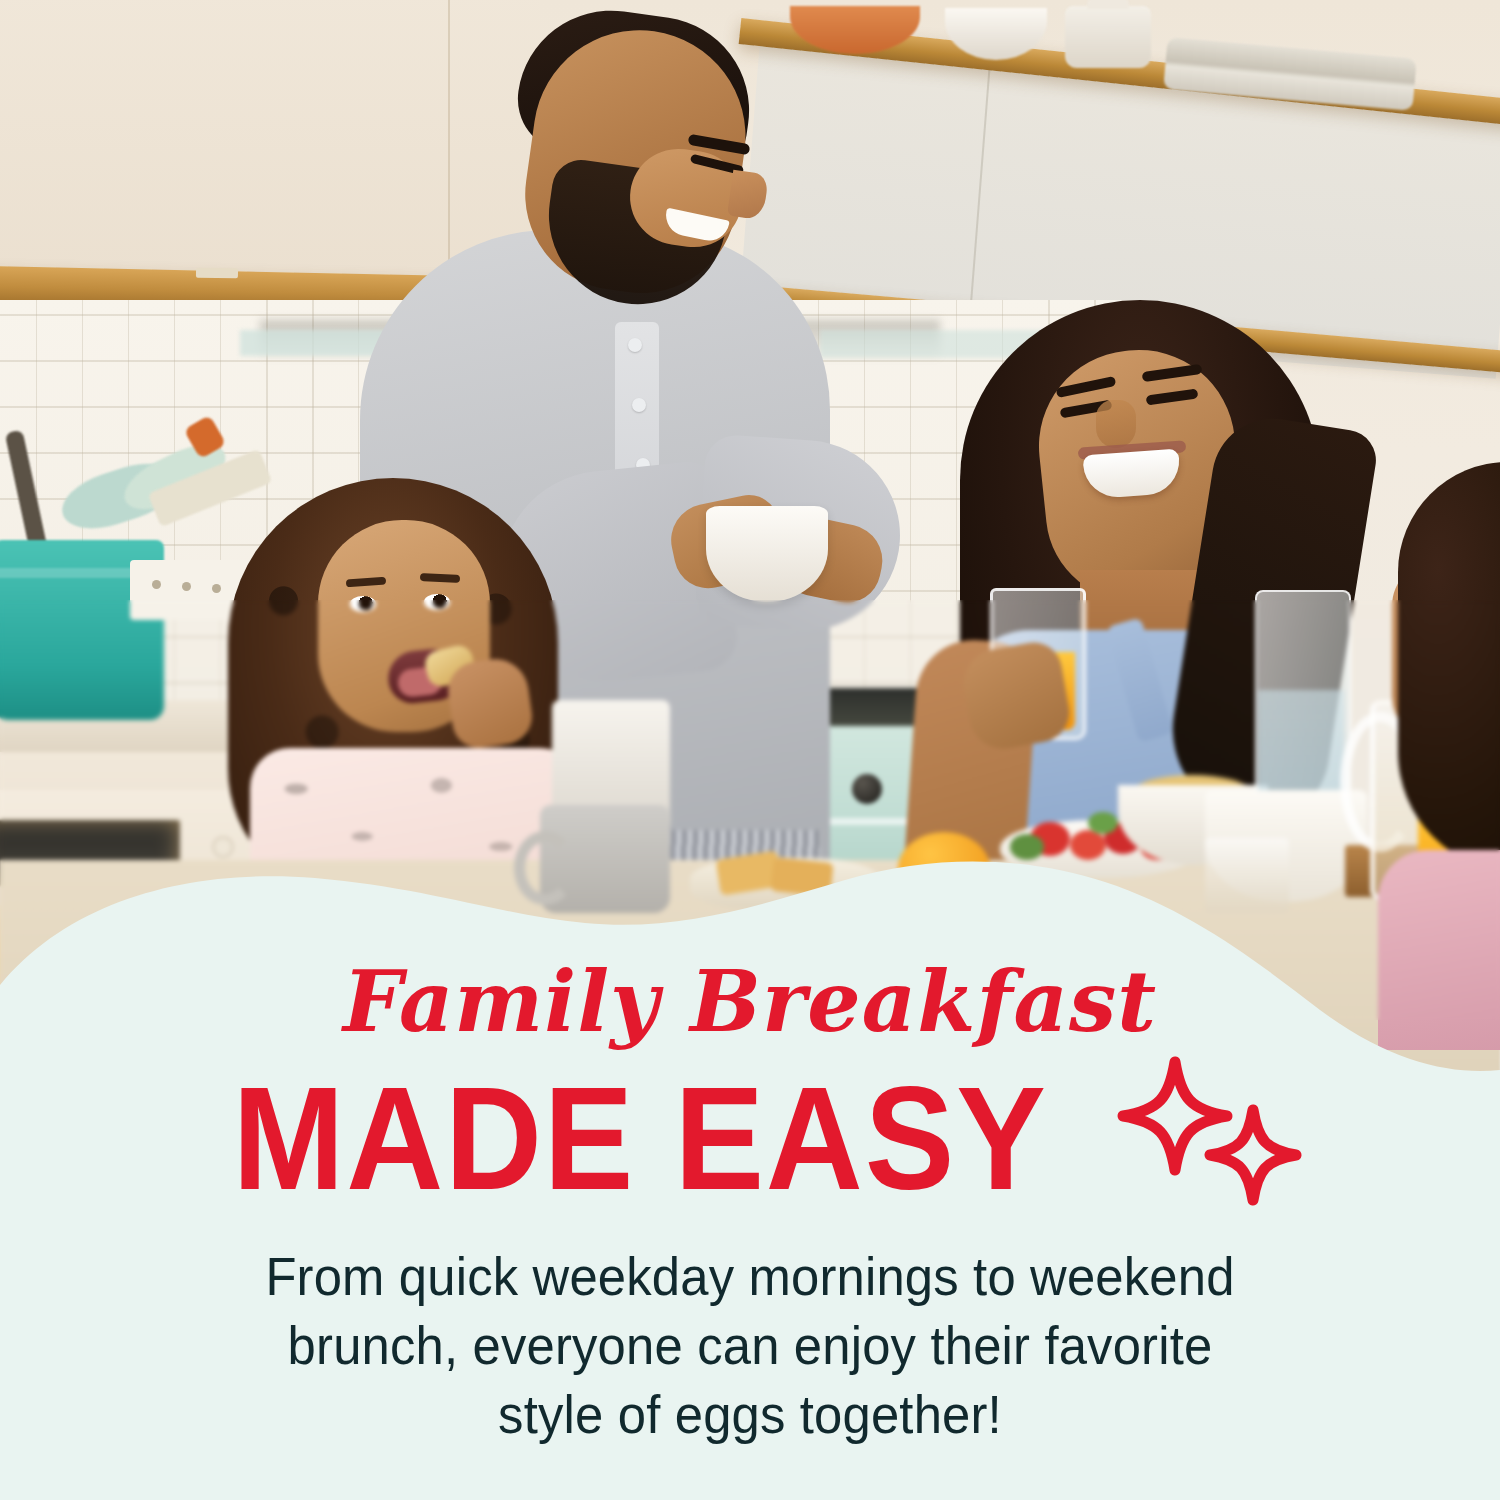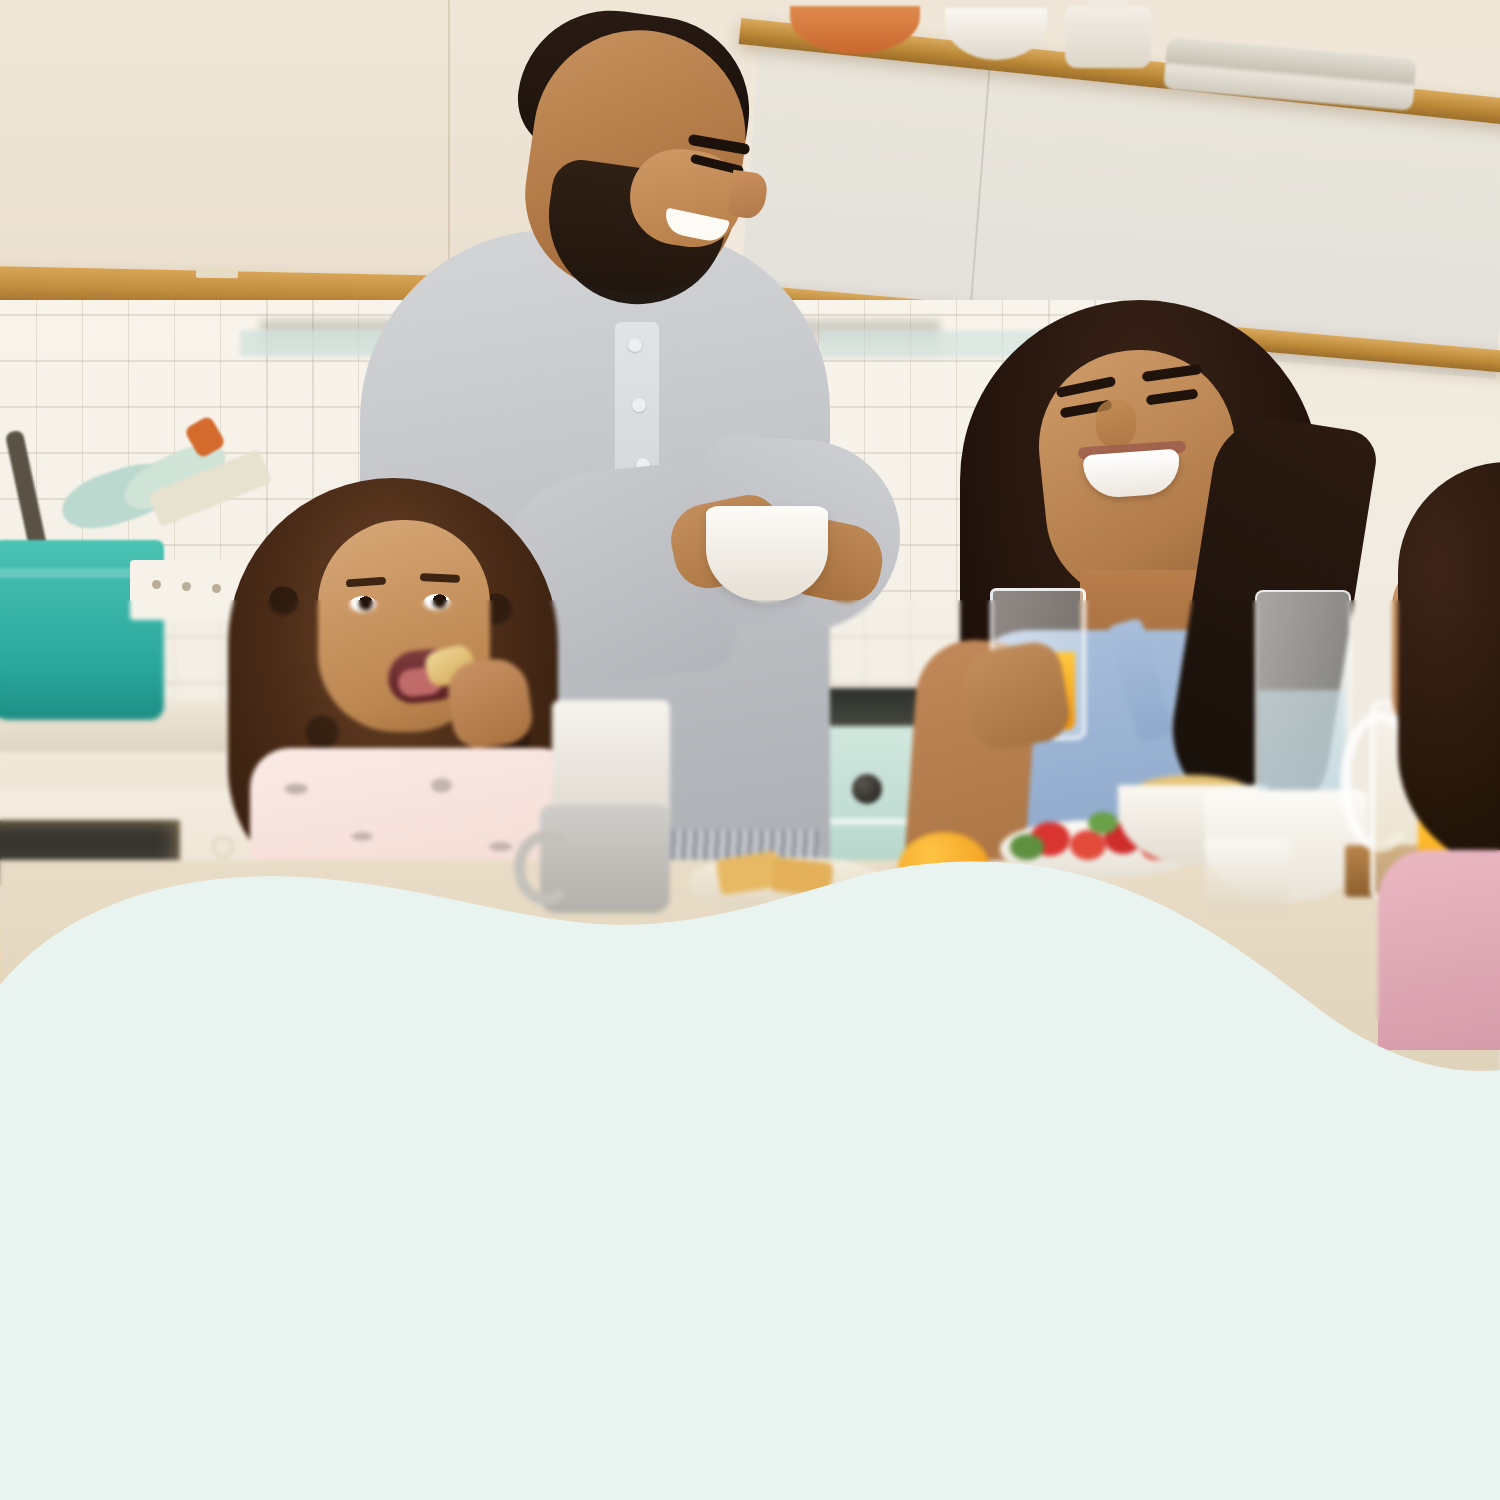--- a/index.html
+++ b/index.html
@@ -515,14 +515,29 @@
                C 70,900 190,868 315,878
                C 430,888 500,915 585,923
                C 680,932 760,905 845,880
                C 940,852 1030,858 1105,882
                C 1190,910 1255,960 1320,1010
                C 1390,1062 1450,1075 1500,1070
                L1500,1500 L0,1500 Z" fill="#e9f4f1"></path>
     </svg>
   </div>
 
+  <div class="content">
+
+    <div class="script" style="color:#e3192d">Family Breakfast</div>
+
+    <div class="headline-row">
+      <div class="headline" style="color:#e3192d">MADE EASY</div>
+
+      <svg class="sparkles" width="190" height="170" viewBox="0 0 190 170" aria-hidden="true">
+        <path d="M62 8 C 68 44, 78 56, 114 62 C 78 68, 68 80, 62 116 C 56 80, 46 68, 10 62 C 46 56, 56 44, 62 8 Z" fill="none" stroke="#e3192d" stroke-width="11" stroke-linejoin="round"></path>
+        <path d="M140 56 C 145 86, 153 96, 183 101 C 153 106, 145 116, 140 146 C 135 116, 127 106, 97 101 C 127 96, 135 86, 140 56 Z" fill="none" stroke="#e3192d" stroke-width="11" stroke-linejoin="round"></path>
+      </svg>
+    </div>
+
+    <div class="subtext" style="color:#11292e">From quick weekday mornings to weekend brunch, everyone can enjoy their favorite style of eggs together!</div>
+  </div>
 
 </div>
 
 </body></html>

